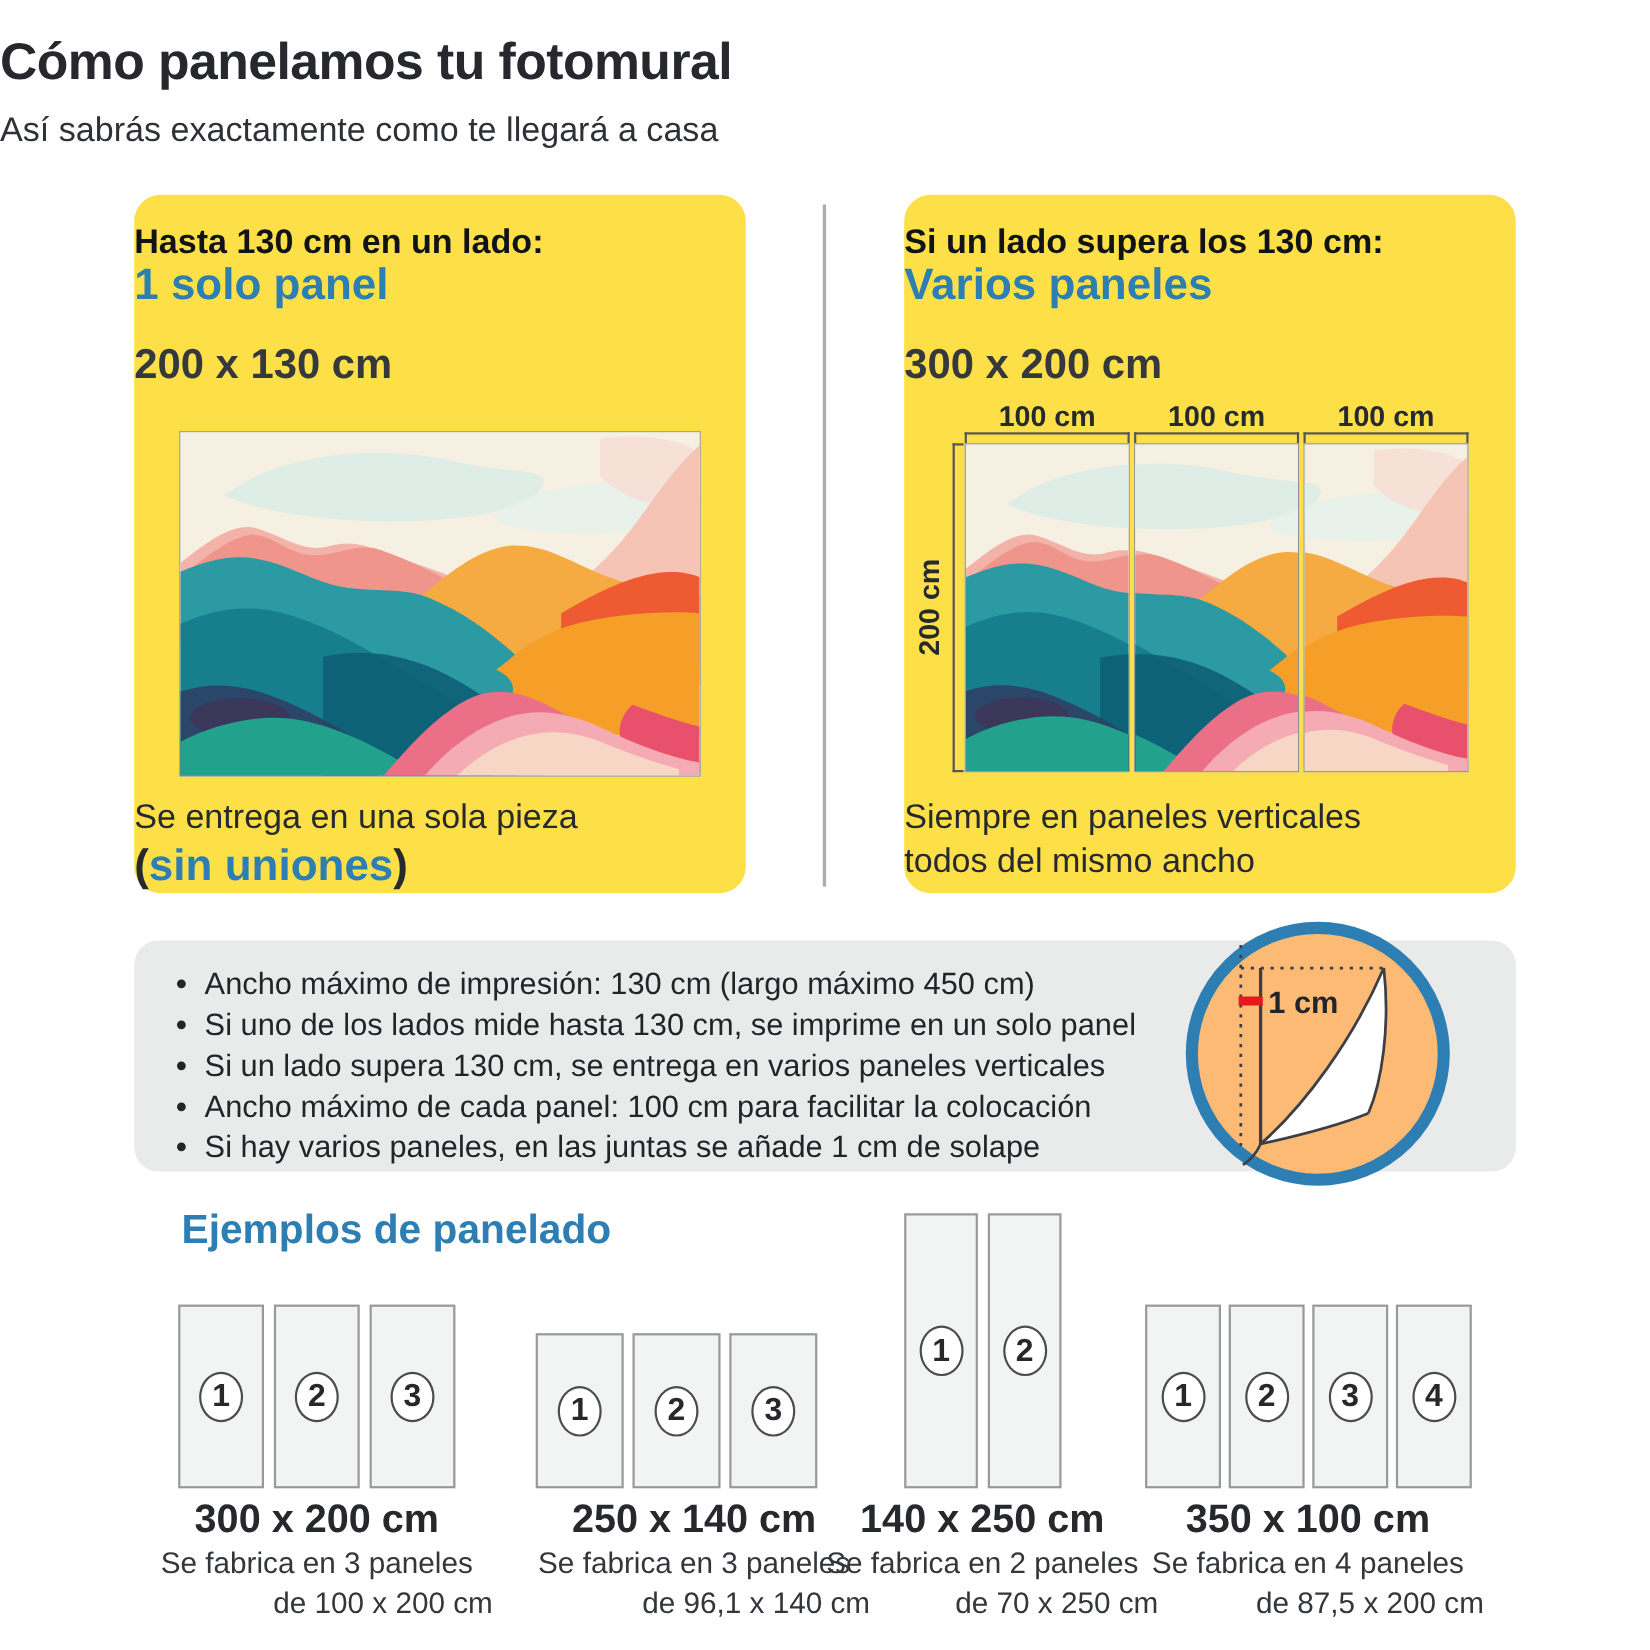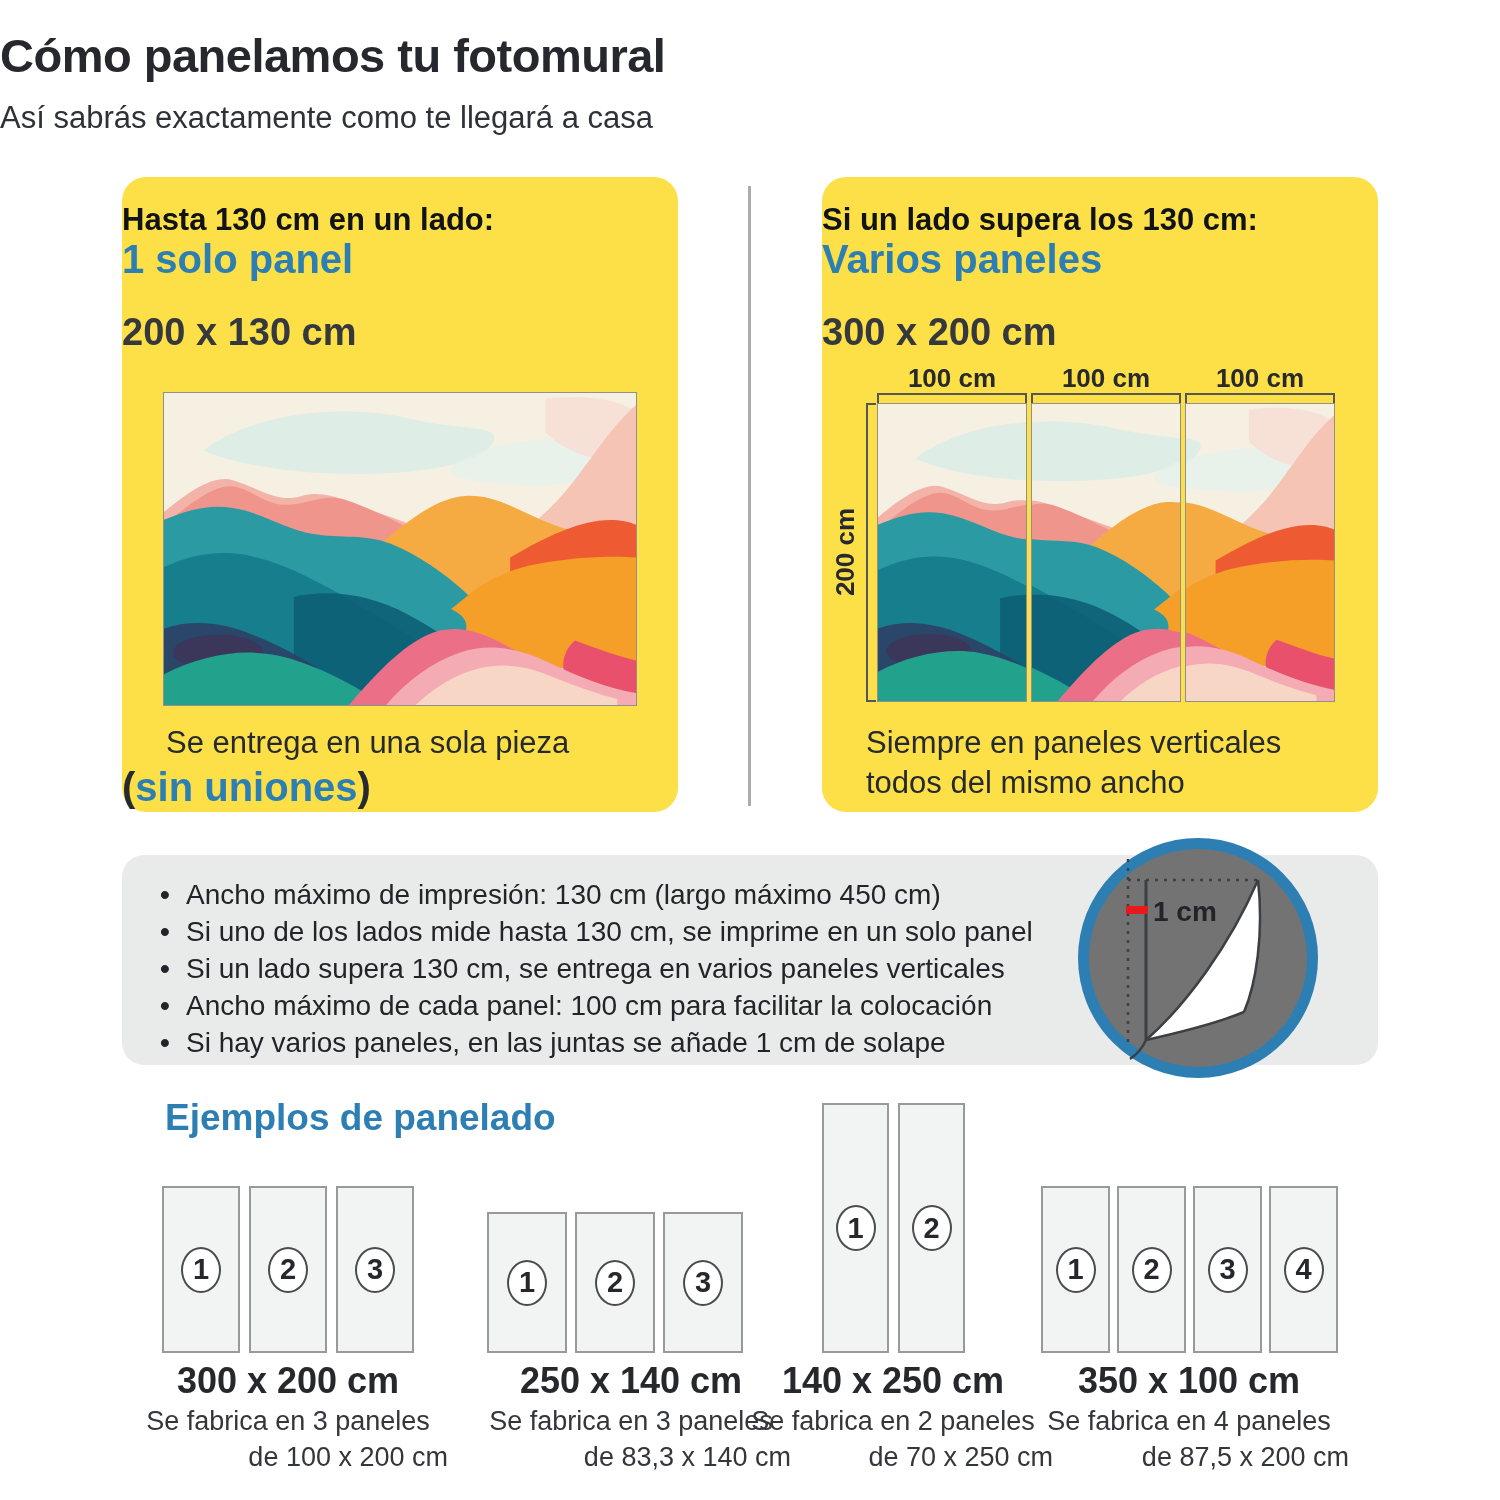--- a/index.html
+++ b/index.html
@@ -22,21 +22,21 @@
   .card-right { left:822px; top:177px; width:556px; height:635px; }
   .divider { left:748px; top:186px; width:3px; height:620px; background:#a9abad; }
 
   .cond { left:0; right:0; top:25px; font-size:31px; font-weight:700; color:#101317; }
   .hl   { left:0; right:0; top:60px; font-size:40px; font-weight:800; color:#2d7fb3; }
   .dim  { left:0; right:0; top:134px; font-size:38px; font-weight:700; color:#35383d; }
 
   .mural-frame { left:41px; top:215px; width:474px; height:314px; border:1px solid #8e9092; background:#f6f0e3; }
   .mural-frame svg { display:block; width:100%; height:100%; }
 
-  .card-foot1 { left:0; right:0; top:548px; font-size:31px; font-weight:500; color:#26292d;padding-left:44px; }
+  .card-foot1 { left:0; right:0; top:548px; font-size:31px; font-weight:500; color:#26292d; }
   .card-foot2 { left:0; right:0; top:588px; font-size:40px; font-weight:700; color:#26292d; }
   .card-foot2 .blue { color:#2d7fb3; }
 
   
   .wlabel { top:186px; width:150px; height:28px; font-size:26px; font-weight:600; color:#26292d; text-align:center; }
   .wl0 { left:55px; } .wl1 { left:209px; } .wl2 { left:363px; }
   .wbracket { top:216px; width:150px; height:10px;
     border-top:2px solid #54575a; border-left:2px solid #54575a; border-right:2px solid #54575a; }
   .hbracket { left:44px; top:226px; width:10px; height:299px;
     border-left:2px solid #54575a; border-top:2px solid #54575a; border-bottom:2px solid #54575a; }
@@ -47,21 +47,21 @@
   .sl0 { left:55px; } .sl1 { left:209px; } .sl2 { left:363px; }
   .slice svg { display:block; width:100%; height:100%; }
 
   
   .rules-box { left:122px; top:855px; width:1256px; height:210px; background:#e9ebea; border-radius:22px; }
   .rules-list { position:absolute; left:36px; top:21px; width:960px; list-style:none; }
   .rules-list li { font-size:28px; font-weight:500; color:#212428; line-height:37px; padding-left:28px; position:relative; }
   .rules-list li::before { content:"•"; position:absolute; left:2px; top:0; font-weight:700; }
 
   .overlap-circle { left:1078px; top:838px; width:240px; height:240px; border-radius:50%;
-    background:#737373; border:11px solid #2d7fb3; z-index:3;text-decoration:underline; }
+    background:#fdba74; border:11px solid #2d7fb3; z-index:3;text-decoration:underline; }
   .overlap-circle svg { display:block; width:218px; height:218px; }
 
   
   .ex-heading { left:165px; top:1097px; font-size:37px; font-weight:800; color:#2d7fb3; }
   .ex-group { display:flex; }
   .g1 { left:162px;  top:1186px; gap:9px; }
   .g2 { left:487px;  top:1212px; gap:8px; }
   .g3 { left:822px;  top:1103px; gap:9px; }
   .g4 { left:1041px; top:1186px; gap:7px; }
   .ex-panel { background:#f2f3f3; border:2px solid #97999b; display:flex; align-items:center; justify-content:center; }
@@ -212,21 +212,21 @@
       </div>
     <div class="ex-panel p2">
         <span class="badge">2</span>
       </div>
     <div class="ex-panel p2">
         <span class="badge">3</span>
       </div>
   </div>
   <div class="abs ex-size c2">250 x 140 cm</div>
   <div class="abs ex-desc1 c2">Se fabrica en 3 paneles</div>
-  <div class="abs ex-desc2 c2">de 83,3 x 140 cm</div>
+  <div class="abs ex-desc2 c2">de 96,1 x 140 cm</div>
 
   <div class="abs ex-group g3">
     <div class="ex-panel p3">
         <span class="badge">1</span>
       </div>
     <div class="ex-panel p3">
         <span class="badge">2</span>
       </div>
   </div>
   <div class="abs ex-size c3">140 x 250 cm</div>

